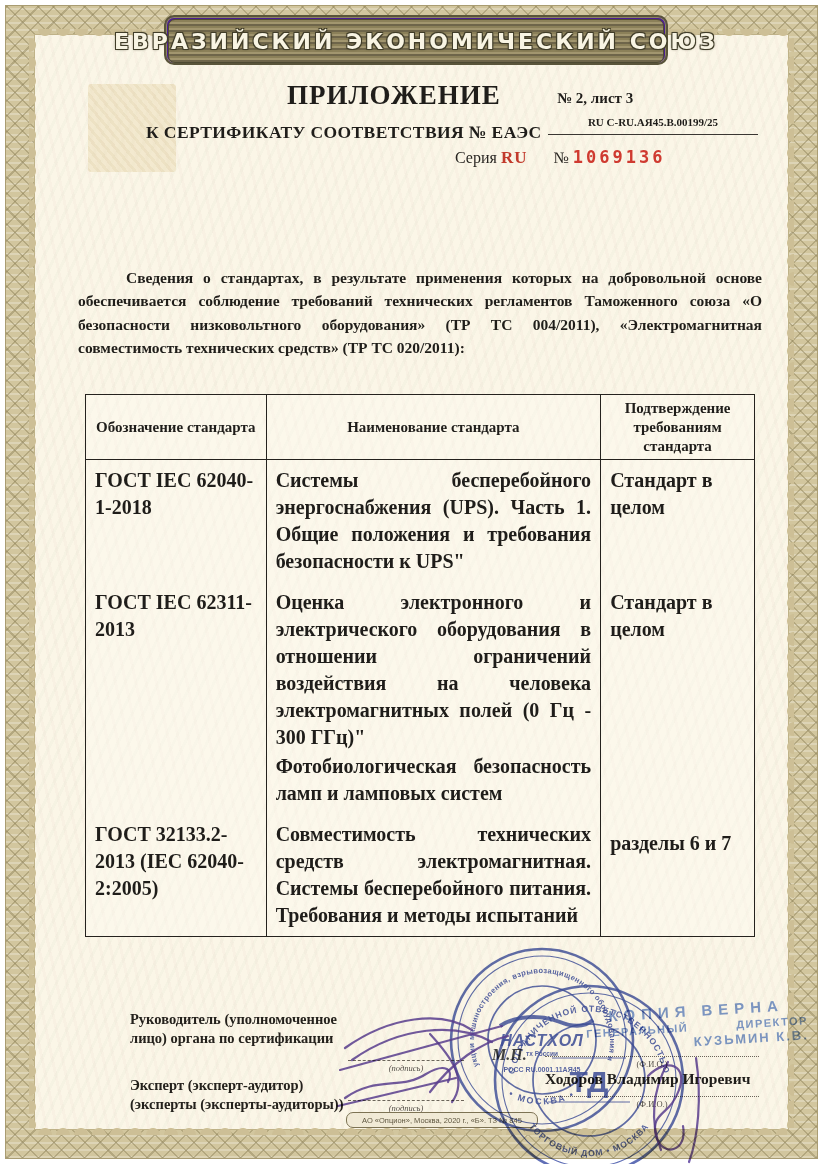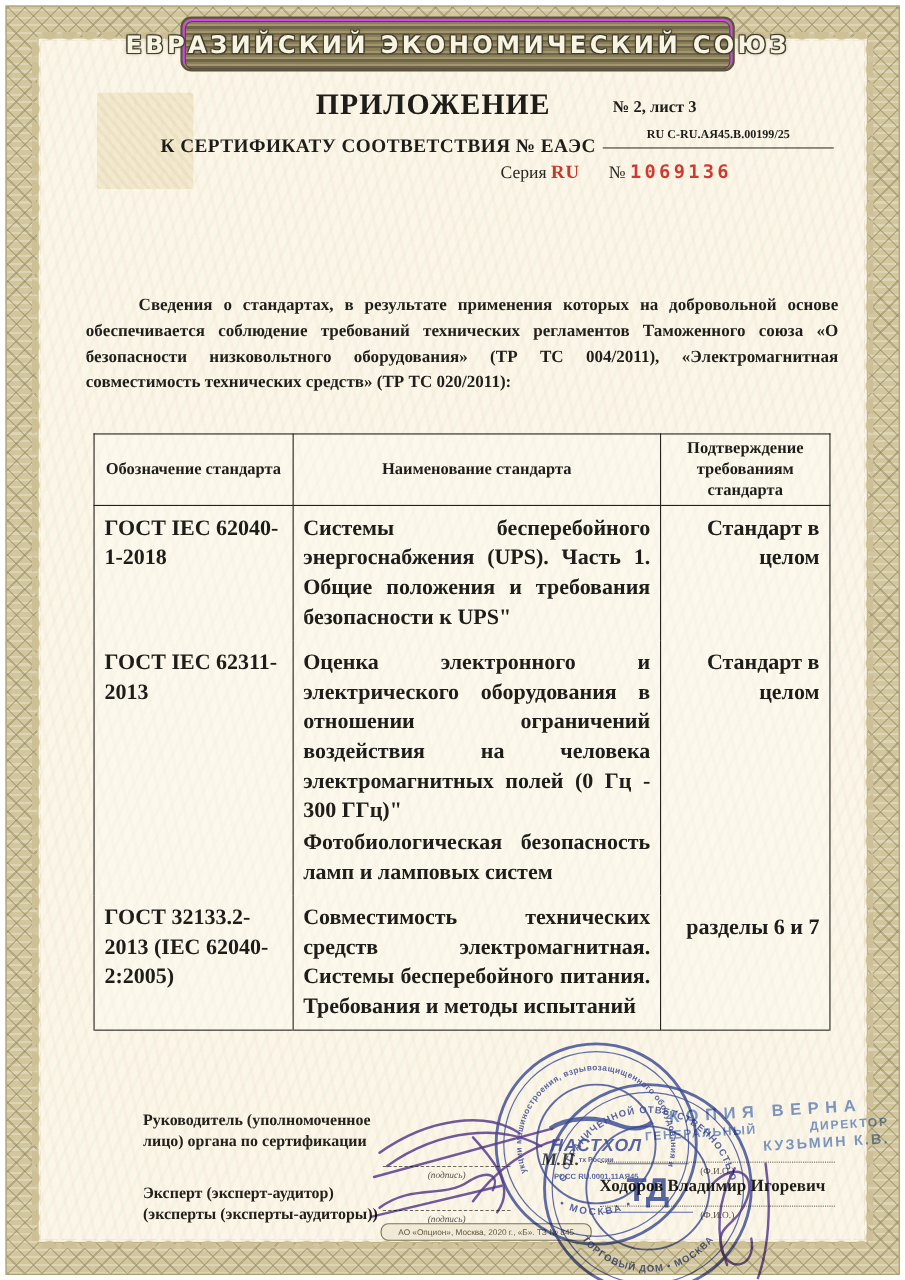--- a/index.html
+++ b/index.html
@@ -22,21 +22,21 @@
     border:1px solid #bfb288;}
   .sc-top,.sc-bottom{position:absolute;left:36px;right:36px;height:8px;z-index:3;}
   .sc-top{top:29px;background:radial-gradient(circle at 9px 0px,#cdbf96 6.5px,rgba(0,0,0,0) 7.5px) repeat-x;background-size:18px 8px;}
   .sc-bottom{bottom:29px;background:radial-gradient(circle at 9px 8px,#cdbf96 6.5px,rgba(0,0,0,0) 7.5px) repeat-x;background-size:18px 8px;}
   .sc-left,.sc-right{position:absolute;top:36px;bottom:36px;width:8px;z-index:3;}
   .sc-left{left:29px;background:radial-gradient(circle at 0px 9px,#cdbf96 6.5px,rgba(0,0,0,0) 7.5px) repeat-y;background-size:8px 18px;}
   .sc-right{right:29px;background:radial-gradient(circle at 8px 9px,#cdbf96 6.5px,rgba(0,0,0,0) 7.5px) repeat-y;background-size:8px 18px;}
 
   .banner{position:absolute;left:164px;top:15px;width:496px;height:42px;z-index:9;
     border:2px solid #5a553a;border-radius:10px;padding:2px;
-    background:#d946ef;box-shadow:0 0 0 1px #8d8562 inset;}
+    background:#4c1d95;box-shadow:0 0 0 1px #8d8562 inset;}
   .banner-inner{height:100%;border:1px solid #4e4a33;border-radius:7px;
     background:repeating-linear-gradient(180deg,#8b8059 0 2px,#a2966f 2px 4px,#6e654a 4px 6px);
     display:flex;align-items:center;justify-content:center;}
   .banner-text{font-family:"DejaVu Sans", sans-serif;font-weight:800;font-size:22px;
     letter-spacing:3px;color:#f8f4e3;white-space:nowrap;
     text-shadow:1px 1px 0 #413d29,-1px -1px 0 #413d29,1px -1px 0 #413d29,-1px 1px 0 #413d29,0 0 3px #413d29;}
 
   .ghost-square{position:absolute;left:88px;top:84px;width:88px;height:88px;z-index:4;
     background:repeating-linear-gradient(50deg,rgba(196,170,110,.25) 0 3px,rgba(0,0,0,0) 3px 7px),#eee0bc;
     opacity:.55;filter:blur(.6px);border-radius:3px;}
@@ -56,21 +56,21 @@
     text-align:justify;text-indent:48px;color:#201e1a;}
 
   table.standards{border-collapse:collapse;width:670px;table-layout:fixed;background:rgba(255,253,244,.35);}
   table.standards th{border:1.5px solid #25221e;font-size:15px;font-weight:700;
     text-align:center;vertical-align:middle;line-height:1.25;padding:4px 6px;color:#1f1d1a;}
   table.standards td{border-left:1.5px solid #25221e;border-right:1.5px solid #25221e;
     border-top:none;border-bottom:none;vertical-align:top;
     font-size:20px;font-weight:700;line-height:1.35;padding:7px 9px;color:#1f1d1a;}
   table.standards{border:1.5px solid #25221e;}
   td.c-name{text-align:justify;}
-  td.c-conf{text-align:right;padding-top:10px;}
+  td.c-conf{text-align:left;padding-top:10px;}
   .name-extra{margin-top:2px;}
 
   .role-label{width:218px;font-size:14.5px;font-weight:700;line-height:1.3;color:#24211c;}
   .sig-line{width:116px;border-bottom:1.6px dashed #6b655a;height:14px;}
   .sig-caption{width:116px;text-align:center;font-size:8.5px;color:#55504a;font-weight:400;font-style:italic;}
   .fio-name{font-size:15.5px;font-weight:700;color:#1f1d1a;white-space:nowrap;}
   .fio-line{width:214px;border-bottom:1.6px dotted #6b655a;height:4px;}
   .fio-caption{width:214px;text-align:center;font-size:8.5px;color:#55504a;}
   .seal-mark{font-size:16px;font-weight:700;color:#404040;font-style:italic;}
 

